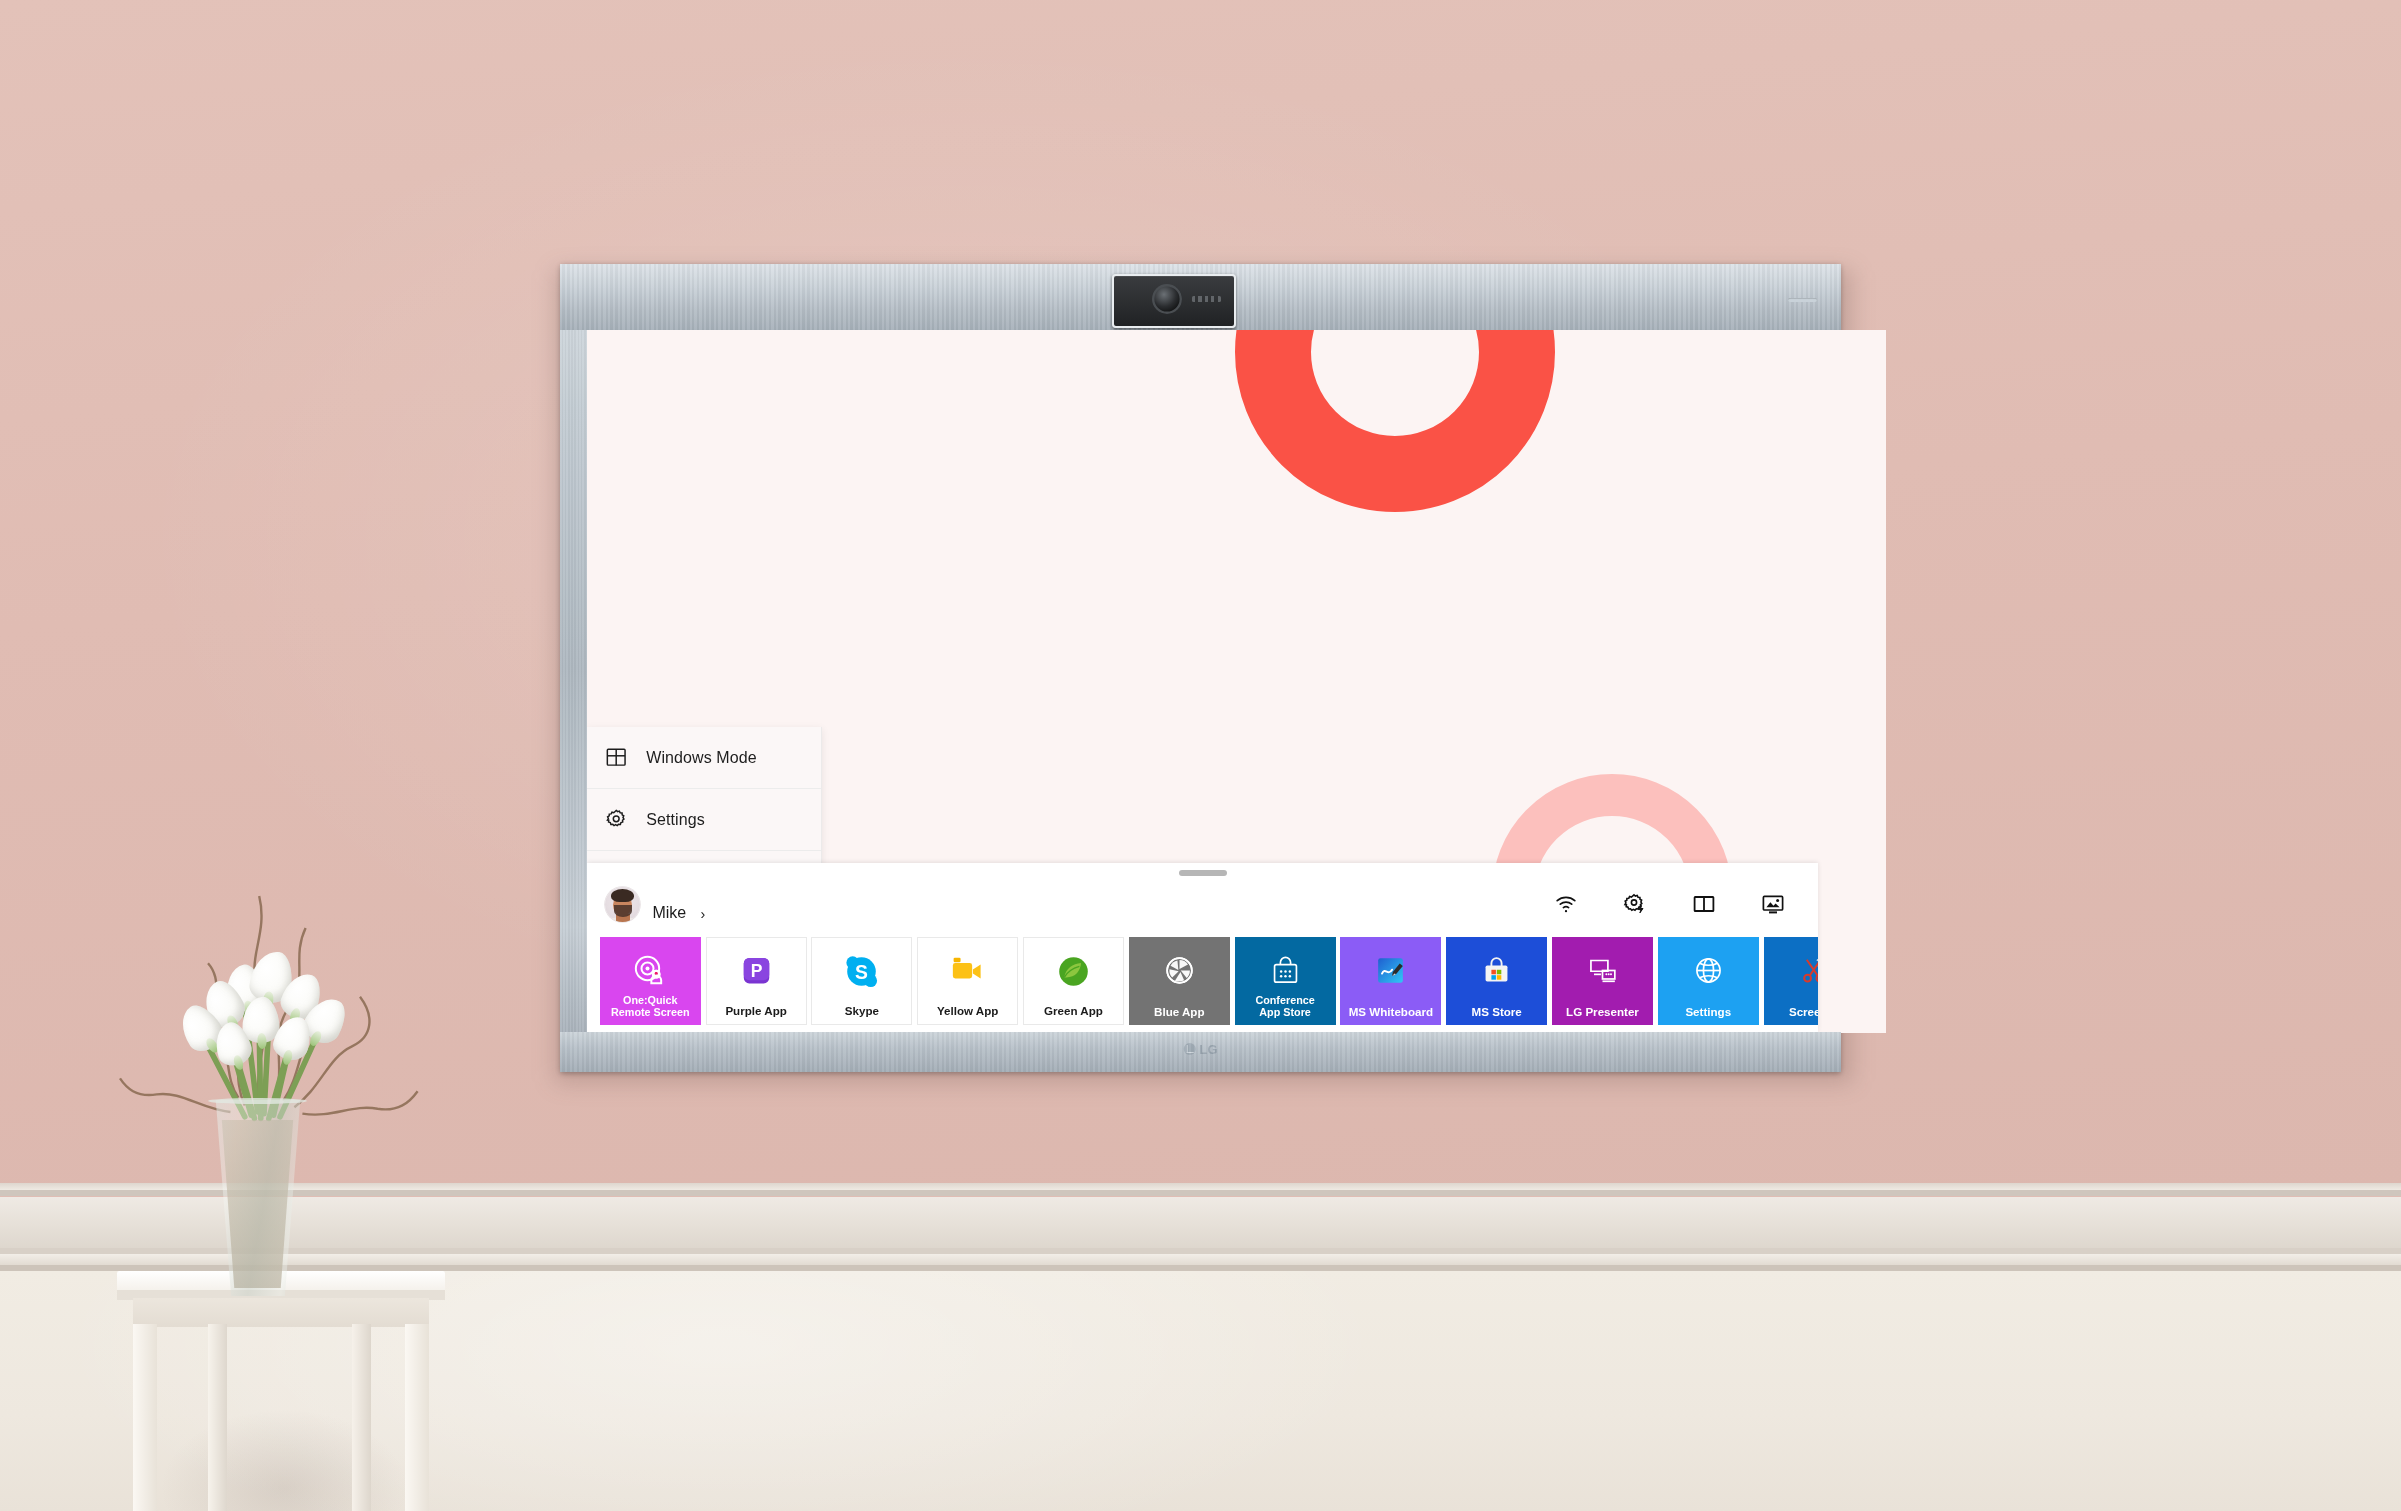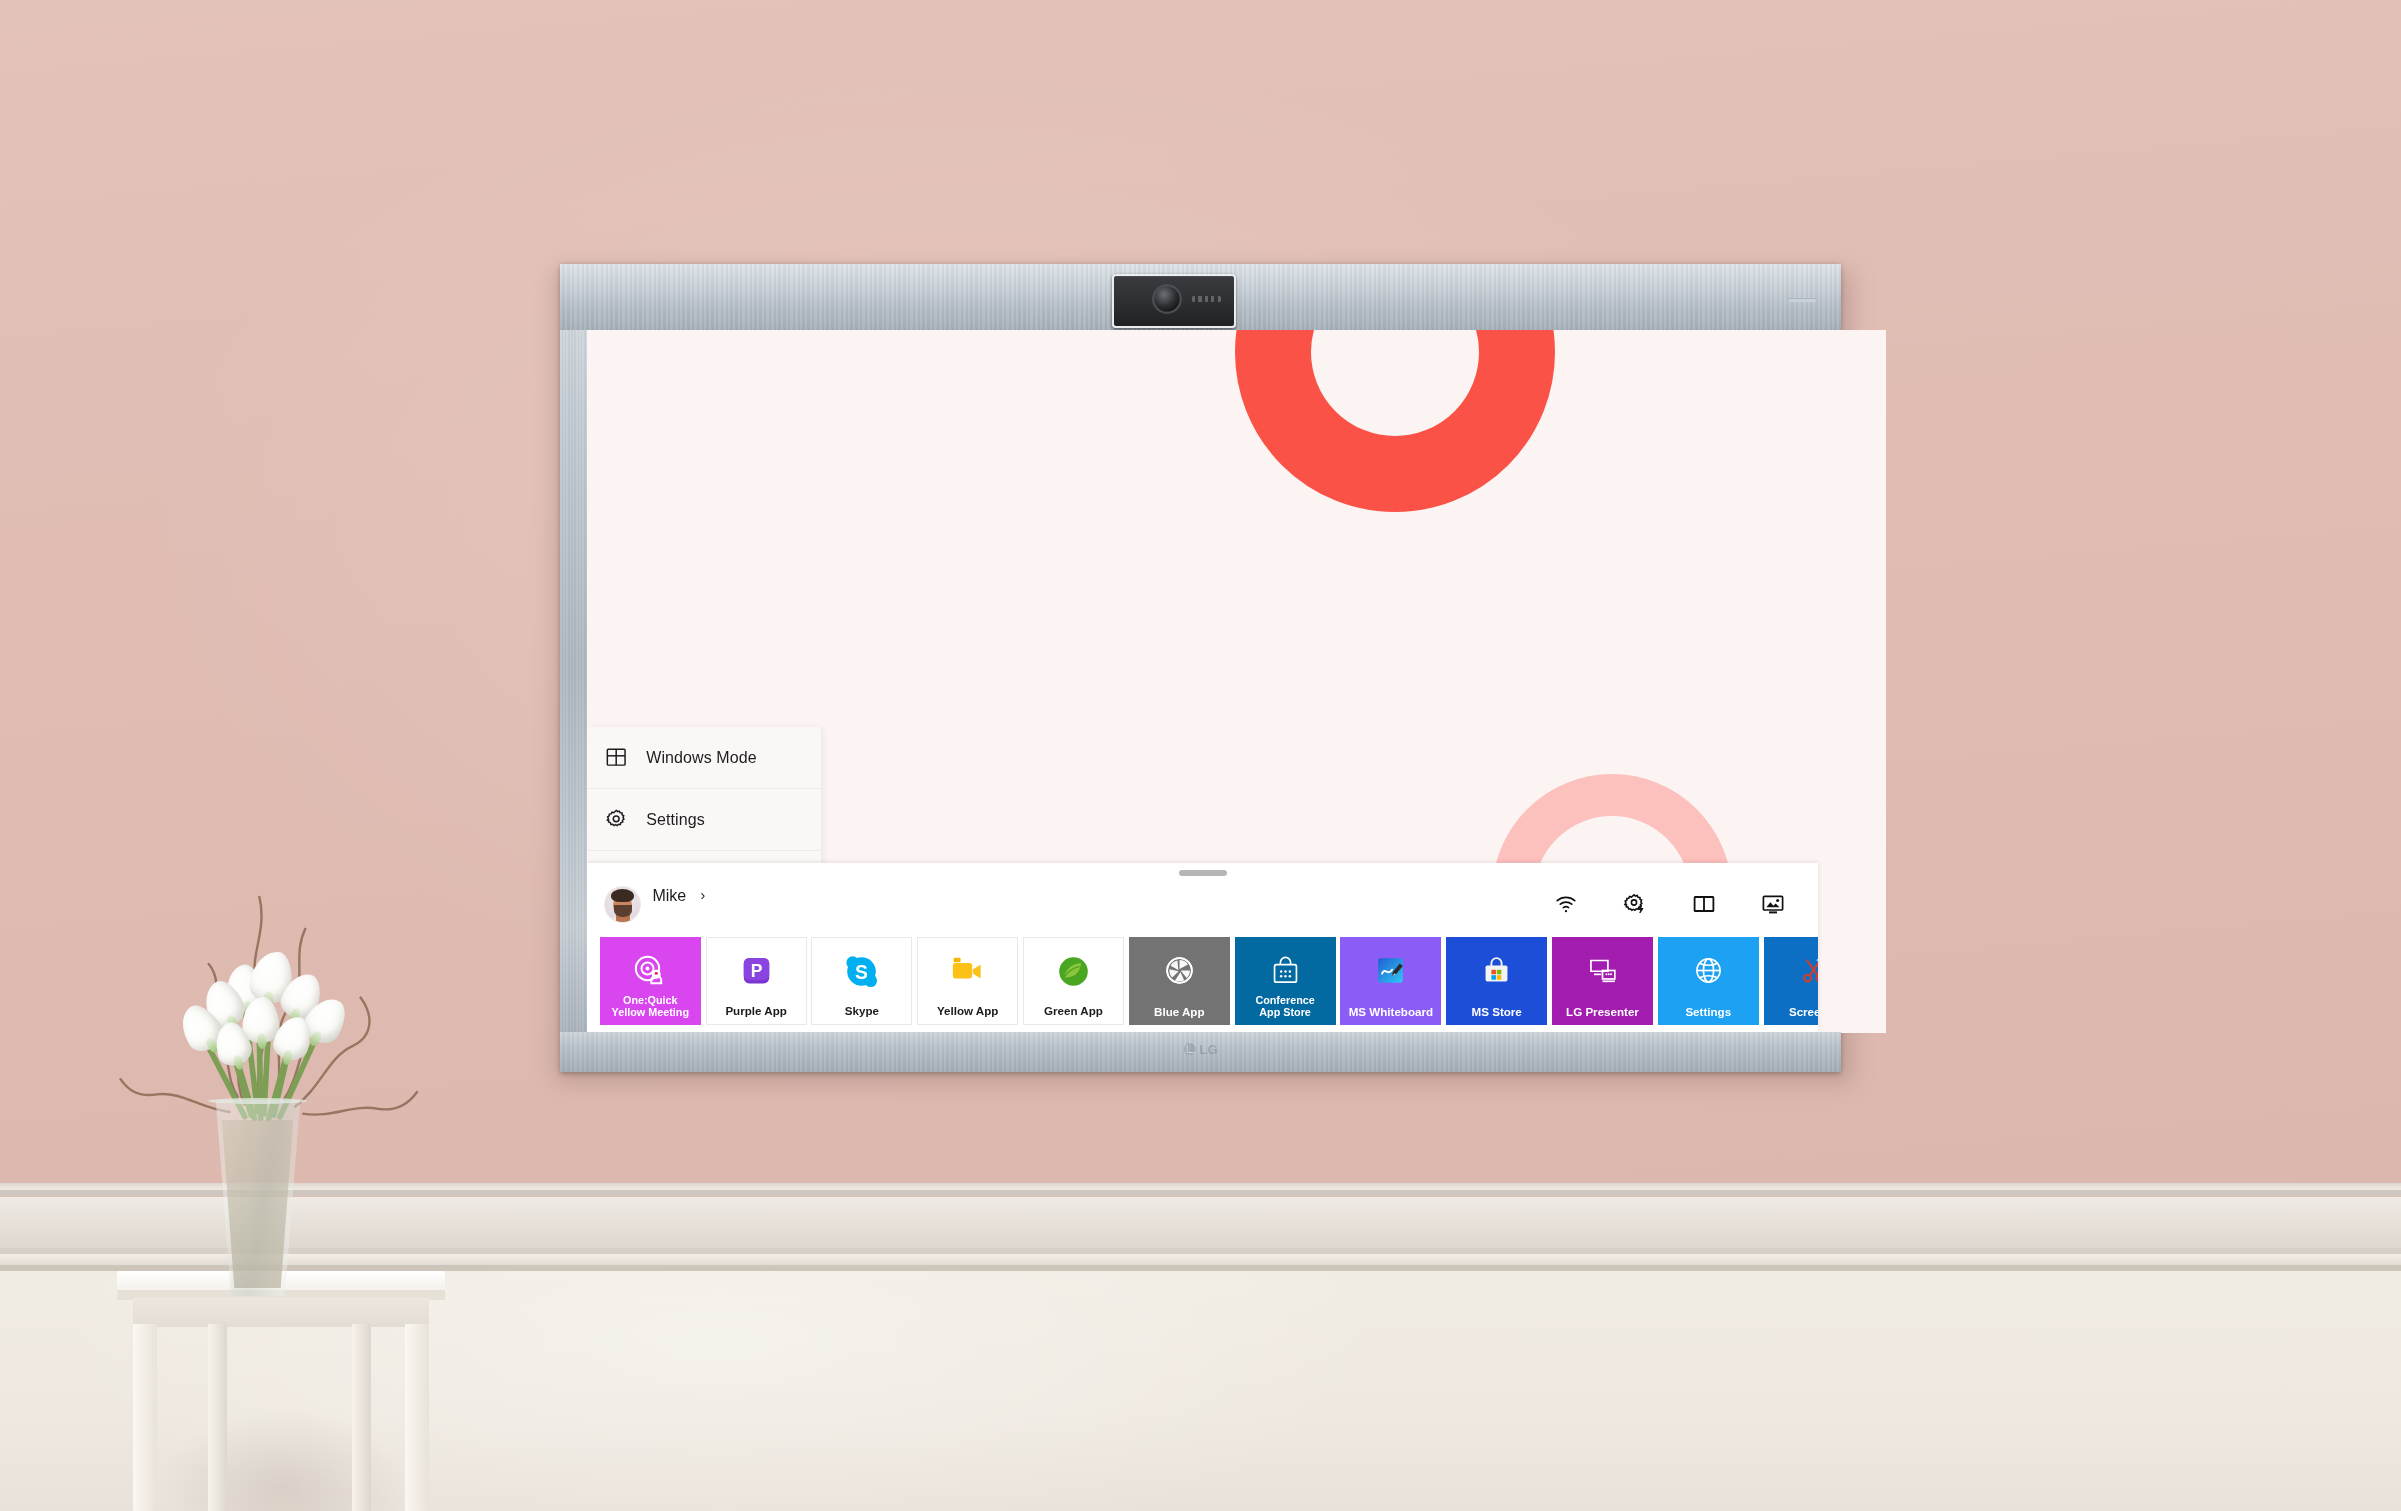--- a/index.html
+++ b/index.html
@@ -165,21 +165,21 @@
     box-shadow:0 -0.8px 4.8px rgba(0,0,0,.10);
   }
   .drag-handle{
     position:absolute;left:50%;top:7.2px;transform:translateX(-50%);
     width:48px;height:5.6px;border-radius:3.2px;background:#b6b6b6;
   }
   .tb-top{
     position:absolute;left:0;top:16px;width:1231px;height:50px;
     display:flex;align-items:center;justify-content:space-between;padding:0 17.6px;box-sizing:border-box;
   }
-  .user{display:flex;align-items:flex-start;gap:12.8px;cursor:pointer;}
+  .user{display:flex;align-items:flex-end;gap:12.8px;cursor:pointer;}
   .avatar{
     width:35px;height:35px;border-radius:50%;overflow:hidden;position:relative;
     background:radial-gradient(circle at 50% 42%, #efe7ea 0%, #e6dee2 55%, #dcd3d8 100%);
     box-shadow:0 0 0 0.8px #e7e1e3;
   }
   .av-hair{position:absolute;left:6.4px;top:2.4px;width:23px;height:13.6px;background:#3a2a22;border-radius:50% 50% 38% 38%;}
   .av-face{position:absolute;left:8.8px;top:8px;width:19px;height:21.6px;background:#c9865f;border-radius:48% 48% 52% 52%;}
   .av-beard{position:absolute;left:9.6px;top:18.4px;width:17.6px;height:12px;background:#4b342a;border-radius:0 0 50% 50%;opacity:.88;}
   .av-neck{position:absolute;left:11.2px;top:27px;width:14.4px;height:9.6px;background:#b8754f;}
   .av-shirt{position:absolute;left:3.2px;top:30px;width:29px;height:8px;background:#efe9e4;border-radius:50% 50% 0 0;}
@@ -400,21 +400,21 @@
               <circle cx="21" cy="21" r="14"></circle>
               <circle cx="21" cy="21" r="7.2"></circle>
               <circle cx="21" cy="21" r="2.4" fill="#fff" stroke="none"></circle>
               <circle cx="31.5" cy="28" r="4.2" fill="#ef1a6b"></circle>
               <circle cx="31.5" cy="27" r="3.2"></circle>
               <path d="M25.6 38.6v-3.4a5.9 5.9 0 0 1 11.8 0v3.4z"></path>
             </svg>
           </span>
           <span class="app-lbl">
             <span>One:Quick</span><br>
-            <span>Yellow Meeting</span>
+            <span>Remote Screen</span>
           </span>
         </div>
 
         <div class="app plain">
           <span class="app-ico">
             <svg width="35" height="35" viewBox="0 0 44 44">
               <rect x="6" y="5" width="32" height="32" rx="7" fill="#7a34d1"></rect>
               <rect x="6" y="5" width="32" height="28" rx="7" fill="#8a45e0"></rect>
               <text x="22" y="29" font-family="Liberation Sans, sans-serif" font-size="22" font-weight="700" fill="#ffffff" text-anchor="middle">P</text>
             </svg>

